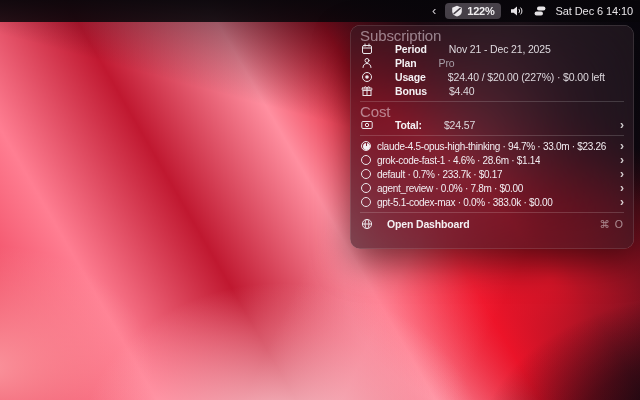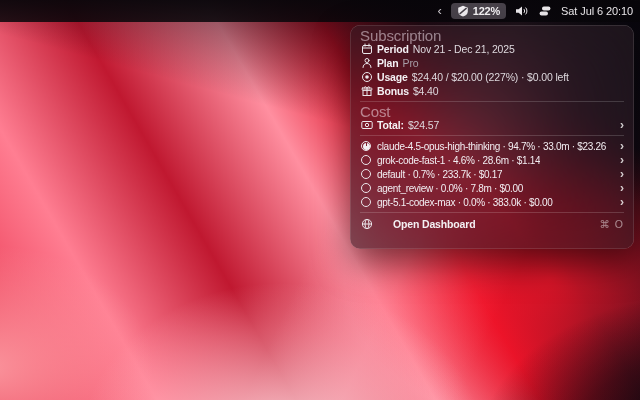--- a/index.html
+++ b/index.html
@@ -41,34 +41,34 @@
     position:absolute;left:350px;top:25px;width:284px;height:224px;box-sizing:border-box;
     border-radius:10px;padding:4px 0 5px;
     background:rgba(41,30,36,0.60);
     backdrop-filter:blur(30px) saturate(170%);
     -webkit-backdrop-filter:blur(30px) saturate(170%);
     box-shadow:0 0 0 0.5px rgba(255,255,255,0.22) inset, 0 14px 34px rgba(0,0,0,0.5);
     color:#eee;font-size:10.5px;
   }
   .sec-header{height:13px;display:flex;align-items:center;padding:0 10px;
     color:rgba(243,231,239,0.52);font-size:15px;letter-spacing:-0.1px;}
-  .row{height:14px;display:flex;align-items:center;gap:4px;padding:0 10px;white-space:nowrap;}
+  .row{height:14px;display:flex;align-items:center;gap:22px;padding:0 10px;white-space:nowrap;}
   .ric{width:13px;flex:none;display:flex;justify-content:center;align-items:center;}
   .lbl{font-weight:700;color:#f4f1f4;letter-spacing:-0.15px;}
   .val{color:#ded9de;letter-spacing:-0.15px;}
   .val.dim{color:#a89fa8;}
   .spacer{flex:1;}
   .chev{color:rgba(255,255,255,0.78);font-size:12px;font-weight:700;line-height:1;transform:translateY(-0.5px);}
   .divider{height:1px;margin:3px 10px;background:rgba(255,255,255,0.16);}
   .mrow{height:14px;display:flex;align-items:center;gap:6px;padding:0 10px;white-space:nowrap;cursor:default;}
   .mtext{color:#f2eef2;font-size:10px;letter-spacing:-0.3px;overflow:hidden;text-overflow:clip;}
   .mcircle{width:10px;height:10px;box-sizing:border-box;border:1px solid #eae6ea;border-radius:50%;
     position:relative;flex:none;margin-left:1px;}
   .mpie{position:absolute;inset:0.5px;border-radius:50%;}
-  .footer-row{height:15px;display:flex;align-items:center;gap:20px;padding:0 10px;margin-top:1px;}
+  .footer-row{height:15px;display:flex;align-items:center;gap:14px;padding:0 10px;margin-top:1px;}
   .flabel{font-weight:700;color:#f4f1f4;letter-spacing:-0.15px;}
   .shortcut{color:rgba(255,255,255,0.5);font-size:10.5px;letter-spacing:1px;}
   svg{display:block;}
 </style>
 </head>
 <body>
 
 <div class="wallpaper"></div>
 
 <div class="menubar">
@@ -93,21 +93,21 @@
       </svg>
     </span>
 
     <span class="mb-icn">
       <svg width="14" height="12" viewBox="0 0 14 12">
         <rect x="4" y="1.6" width="8.4" height="3.8" rx="1.9" fill="#ece9ec"></rect>
         <rect x="1.6" y="6.6" width="8.4" height="3.8" rx="1.9" fill="#ece9ec"></rect>
       </svg>
     </span>
 
-    <span class="mb-clock">Sat Jul 6 20:10</span>
+    <span class="mb-clock">Sat Dec 6 14:10</span>
   </div>
 </div>
 
 <div class="panel">
 
   <div class="sec-header">Subscription</div>
 
   <div class="row">
     <span class="ric">
       <svg width="12" height="12" viewBox="0 0 12 12" fill="none" stroke="#ebe7eb" stroke-linecap="round">

